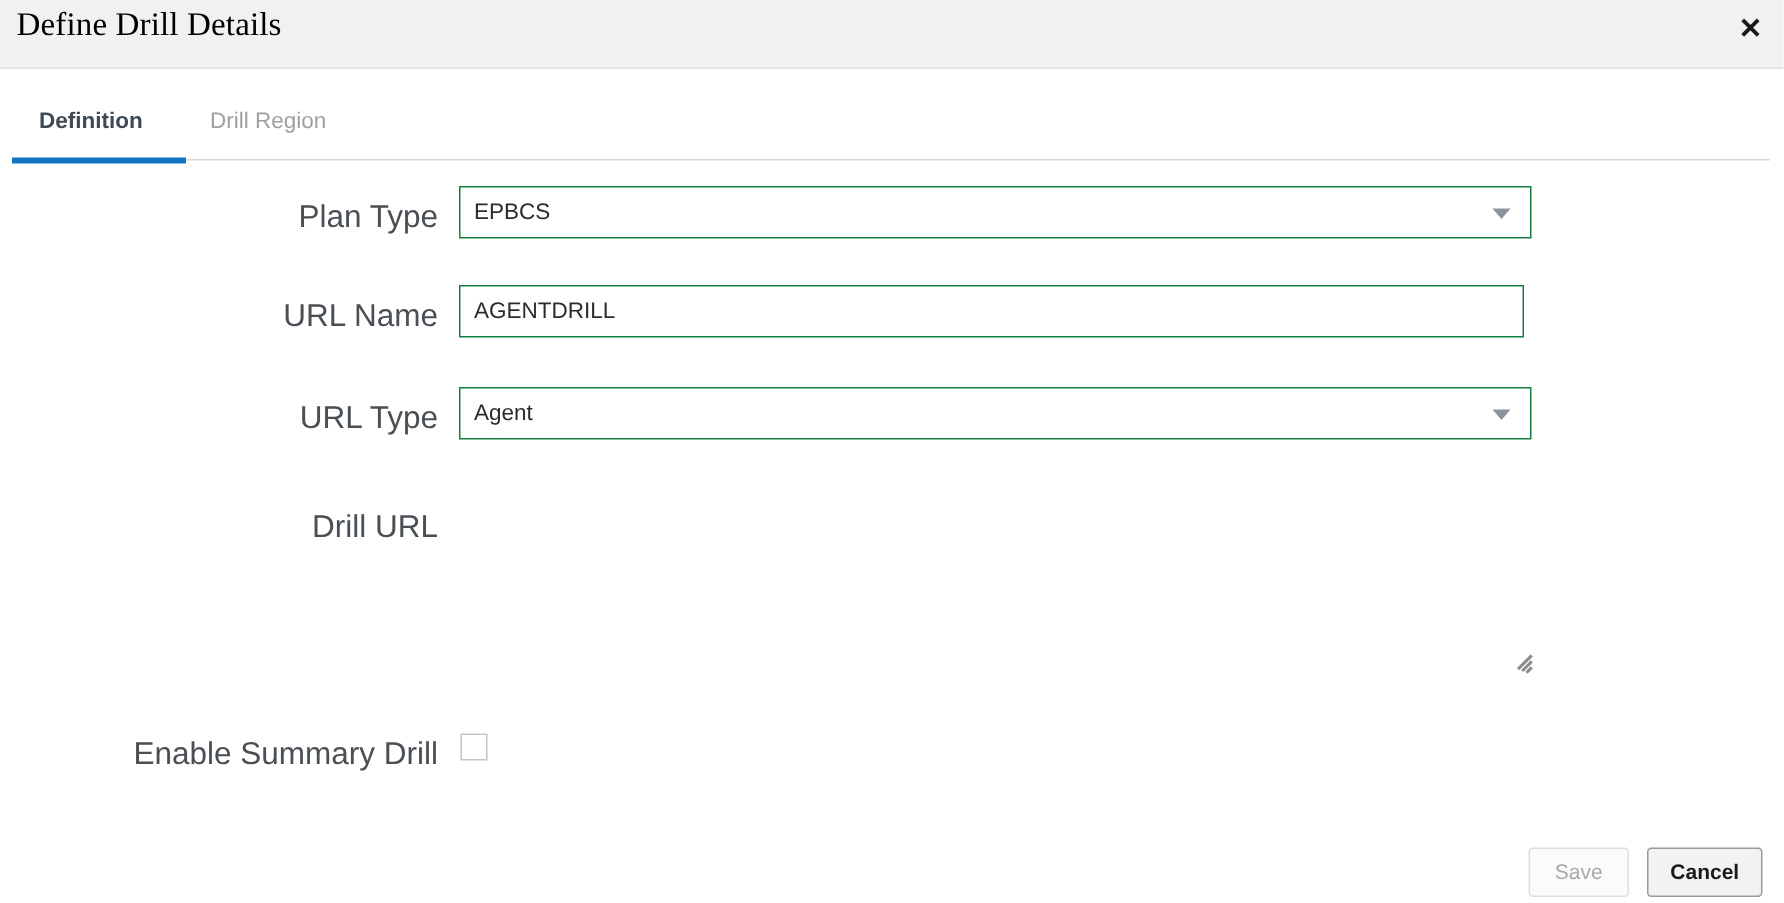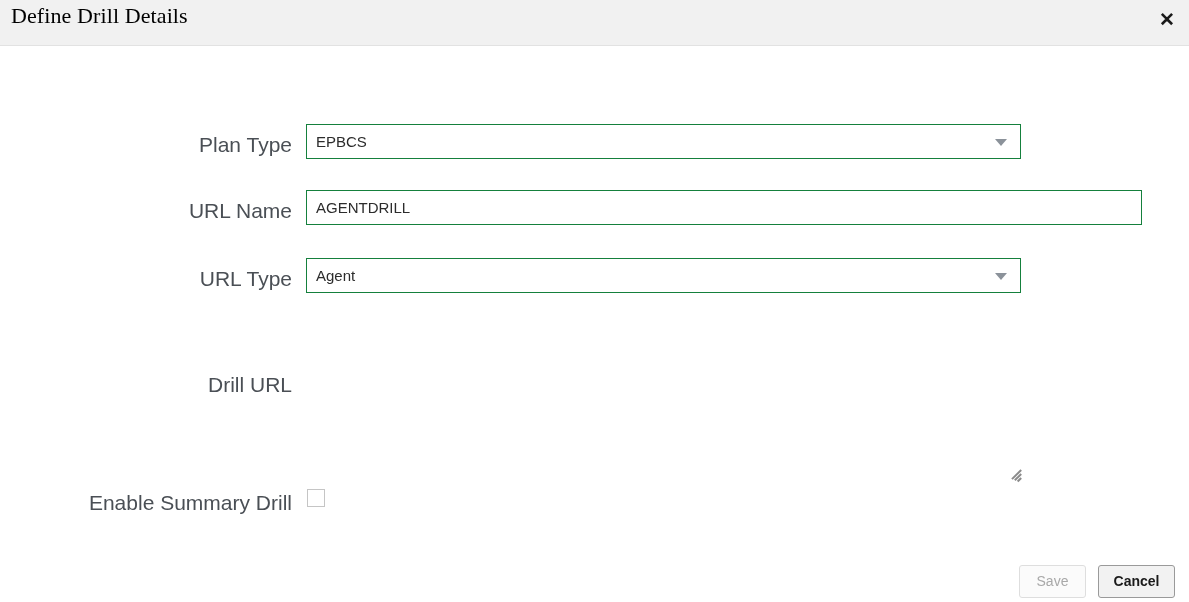--- a/index.html
+++ b/index.html
@@ -138,21 +138,21 @@
     position: absolute;
     left: 306px;
     box-sizing: border-box;
     background: #ffffff;
     border: 1px solid #15803d;
     font-family: "Liberation Sans", sans-serif;
     font-size: 15px;
     color: #2c2c2c;
   }
   .ctl-input {
-    width: 836px;
+    width: 710px;
     height: 35px;
     line-height: 33px;
     padding: 0 9px;
     white-space: nowrap;
     overflow: hidden;
   }
   .ctl-select {
     width: 715px;
     height: 35px;
     line-height: 33px;
@@ -248,20 +248,30 @@
 </head>
 <body>
 
 <div class="dialog">
 
   <div class="dlg-header">
     <div class="dlg-title">Define Drill Details</div>
     <div class="dlg-close">✕</div>
   </div>
 
+  <div class="tabstrip">
+    <div class="tabstrip-rule"></div>
+    <div class="tab tab-definition">
+      <span>Definition</span>
+      <span class="tab-underline"></span>
+    </div>
+    <div class="tab tab-drillregion">
+      <span>Drill Region</span>
+    </div>
+  </div>
 
   <div class="form">
 
     <div class="field-row" style="top:16px; width:1189px; height:40px;">
       <div class="label-box" style="top:9px;">
         <span class="field-label">Plan Type</span>
       </div>
       <div class="ctl ctl-select" style="top:0;">
         <span>EPBCS</span>
         <span class="select-arrow"></span>
@@ -278,21 +288,21 @@
     <div class="field-row" style="top:150px; width:1189px; height:40px;">
       <div class="label-box" style="top:9px;">
         <span class="field-label">URL Type</span>
       </div>
       <div class="ctl ctl-select" style="top:0;">
         <span>Agent</span>
         <span class="select-arrow"></span>
       </div>
     </div>
 
-    <div class="field-row" style="top:224px; width:1189px; height:125px;margin-top:33px;">
+    <div class="field-row" style="top:224px; width:1189px; height:125px;">
       <div class="label-box" style="top:8px;">
         <span class="field-label">Drill URL</span>
       </div>
       <div class="resize-grip" style="left:1006px; top:103px;">
         <i class="rg1"></i>
           <i class="rg2"></i>
           <i class="rg3"></i>
       </div>
     </div>
 

